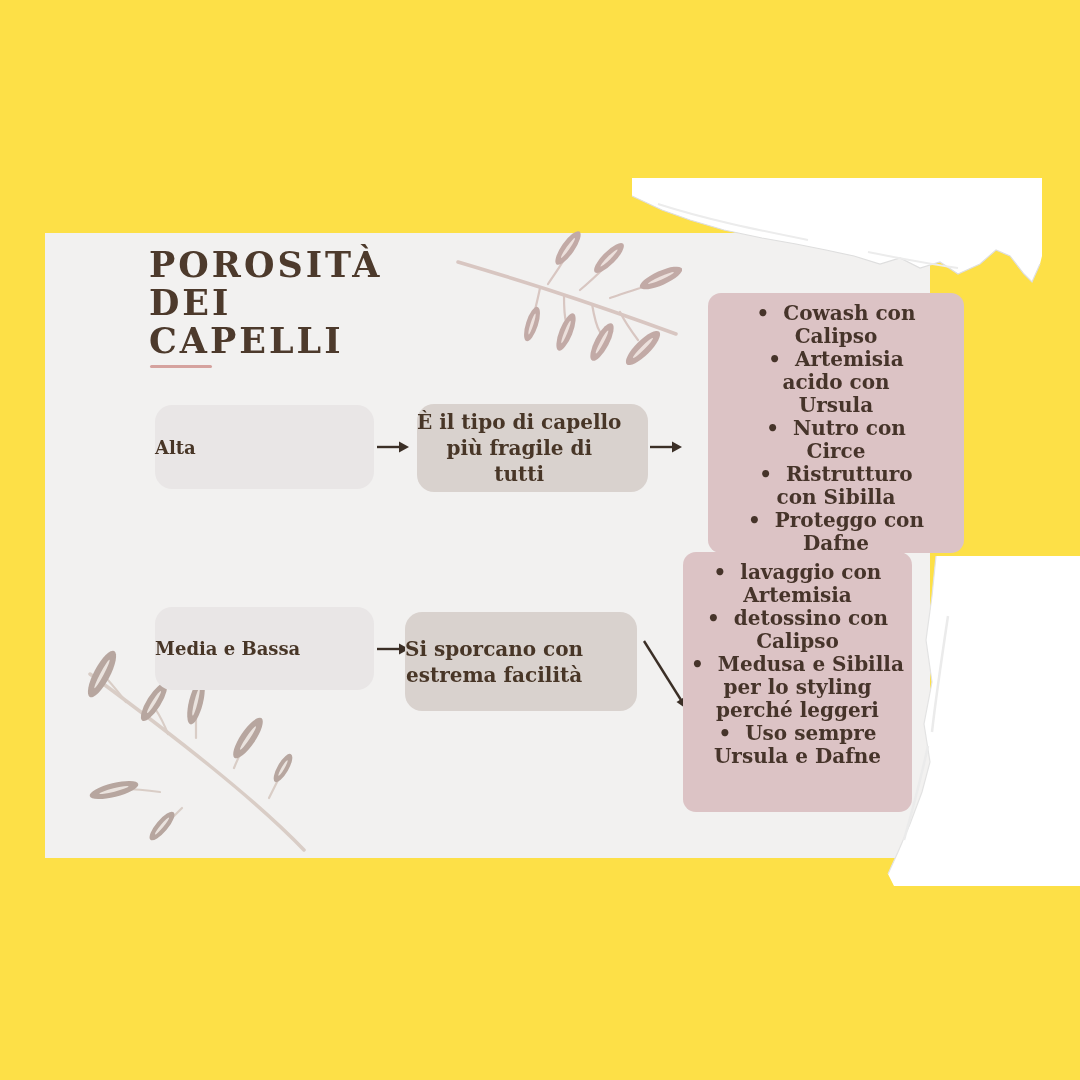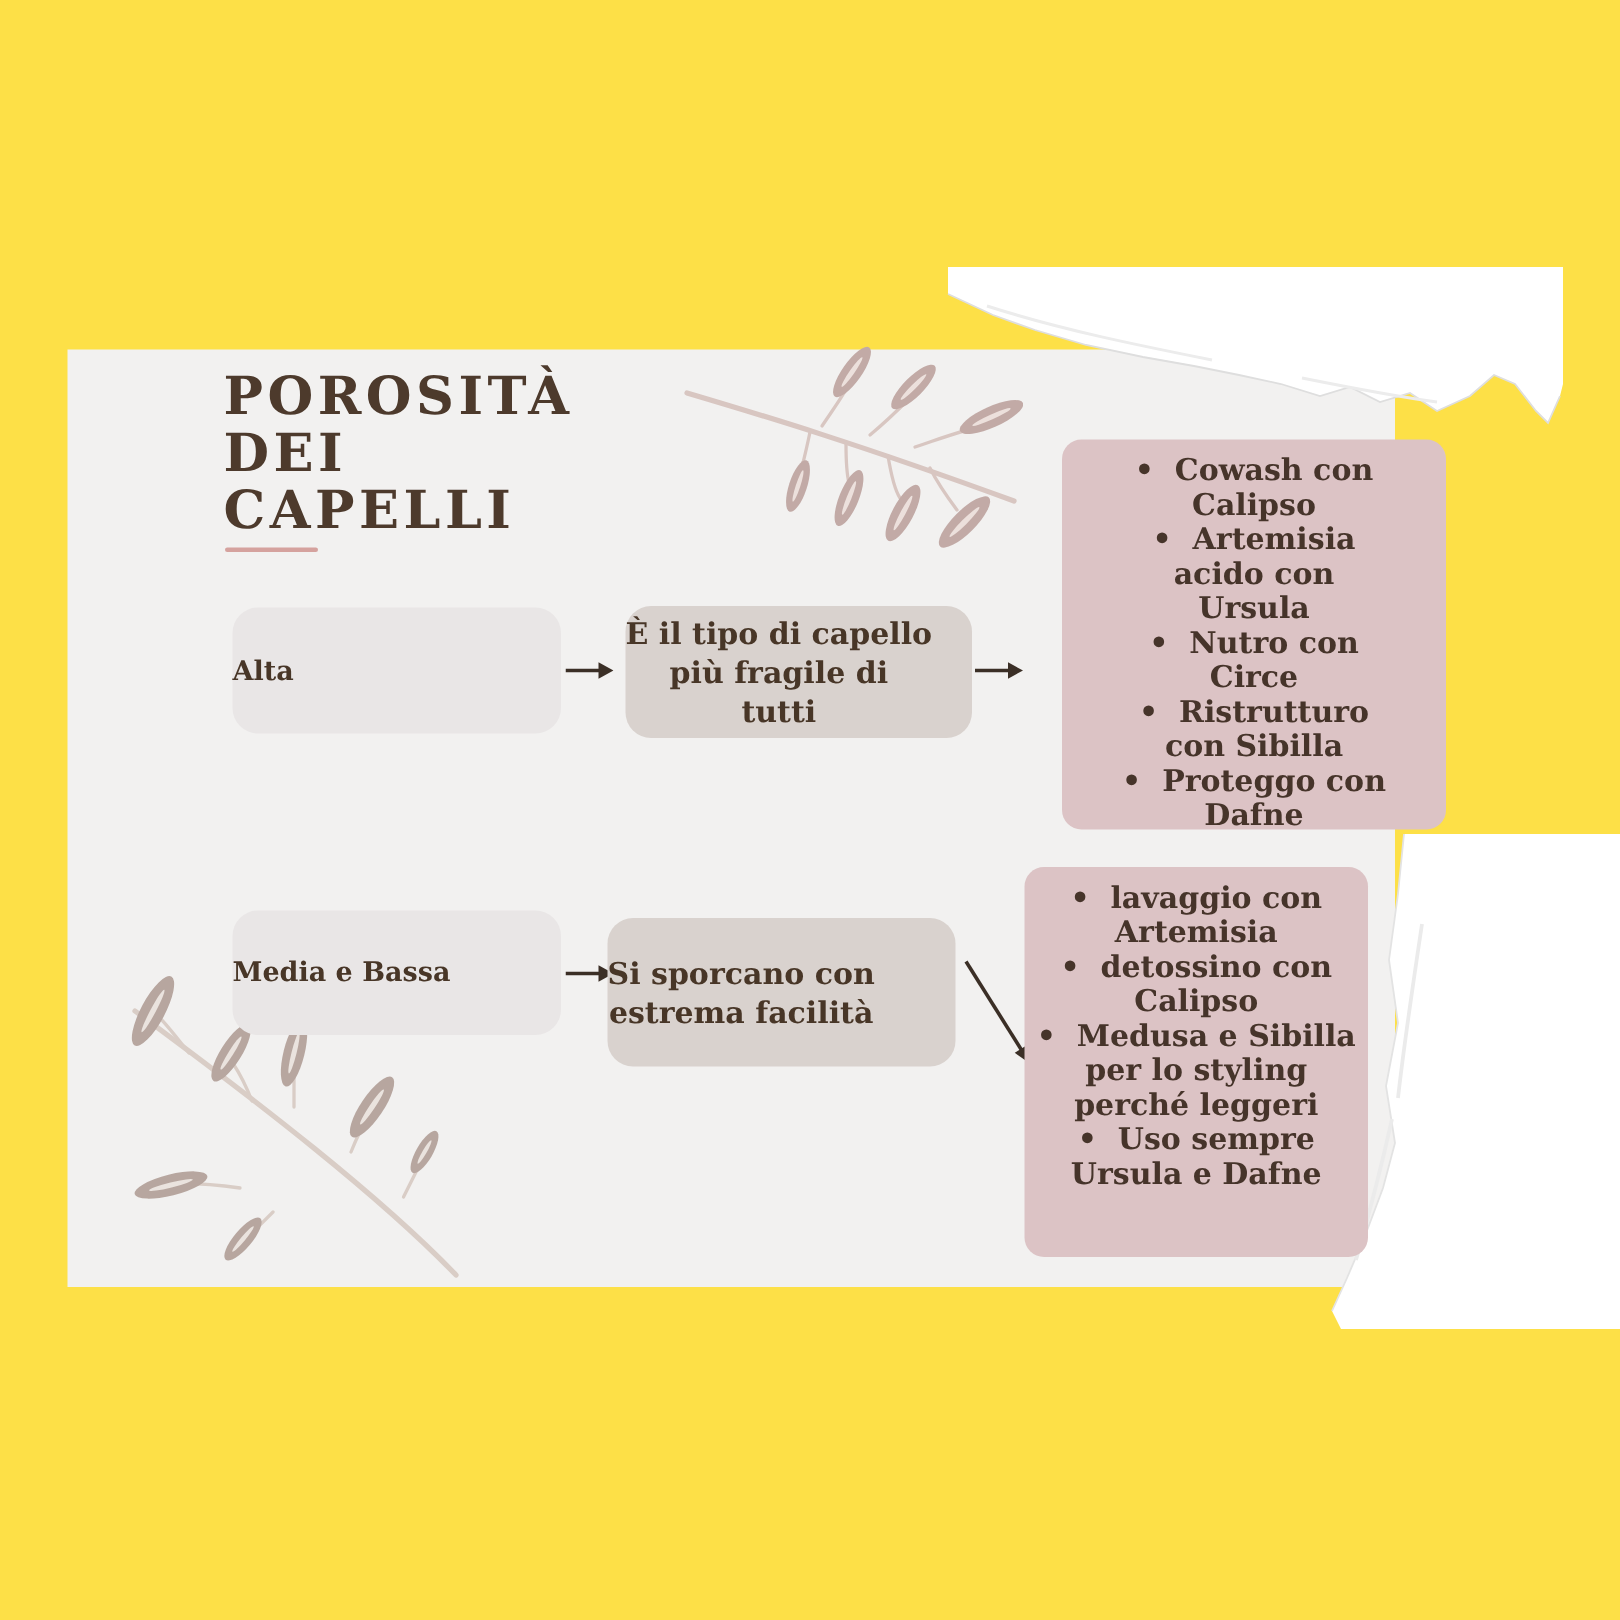--- a/index.html
+++ b/index.html
@@ -198,21 +198,21 @@
   <div class="box box-desc" style="left:405px;top:612px;width:232px;height:99px;">
     <span>Si sporcano con
 estrema facilità</span>
   </div>
 
   <svg class="arrow" style="left:641px;top:637px;" width="52" height="80" viewBox="0 0 52 80">
     <line x1="3" y1="4" x2="40" y2="63" stroke="#3b2f26" stroke-width="2.4"></line>
     <polygon points="47,73 35.5,64.9 43.5,59.9" fill="#3b2f26"></polygon>
   </svg>
 
-  <div class="box-list" style="left:683px;top:578px;width:229px;height:260px;">
+  <div class="box-list" style="left:683px;top:552px;width:229px;height:260px;">
     <ul>
       <li>lavaggio con
 Artemisia</li>
       <li>detossino con
 Calipso</li>
       <li>Medusa e Sibilla
 per lo styling
 perché leggeri</li>
       <li>Uso sempre
 Ursula e Dafne</li>

